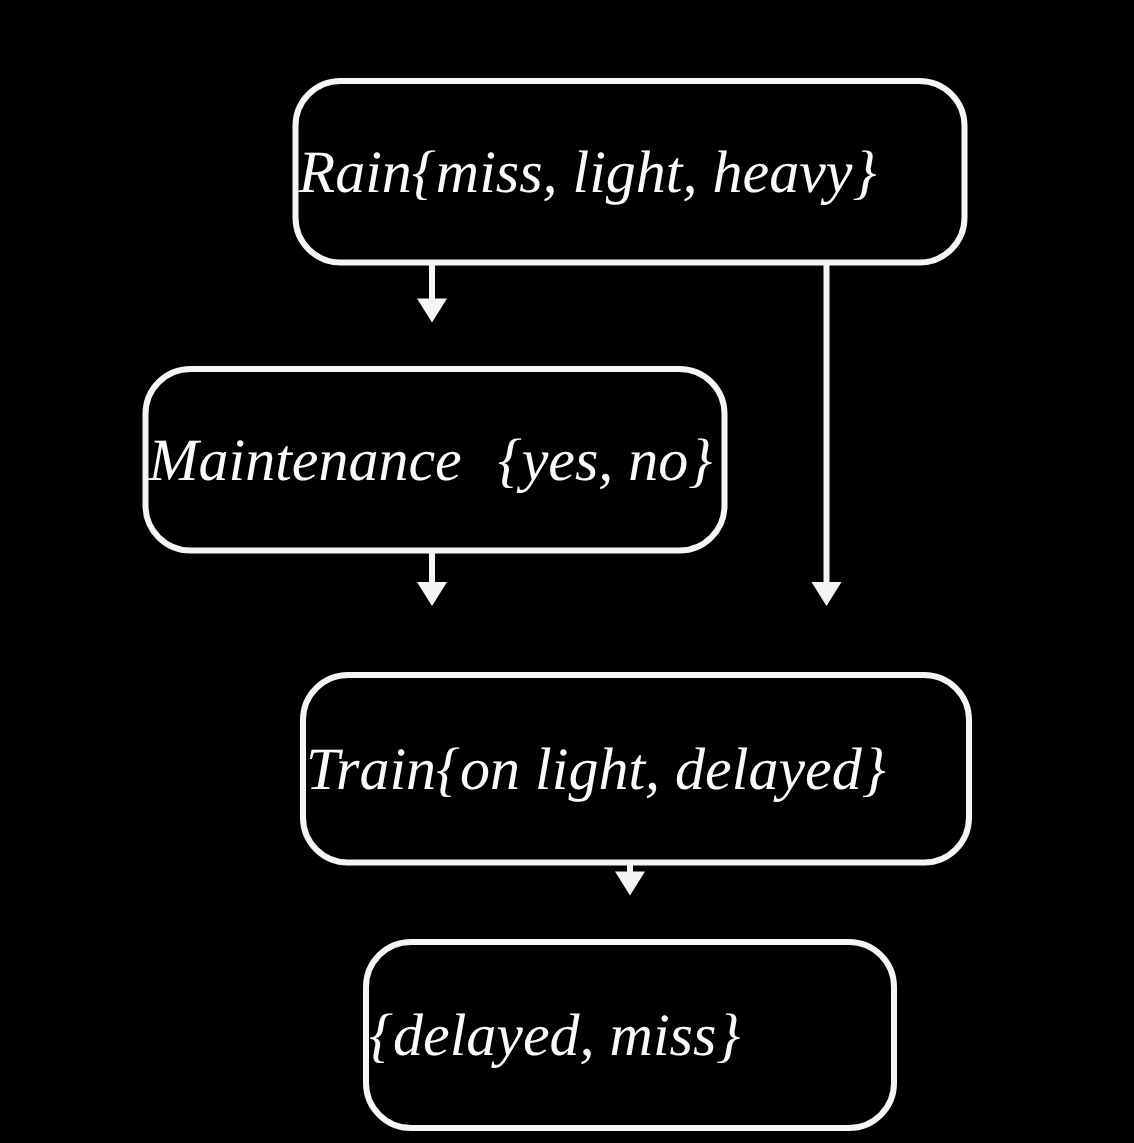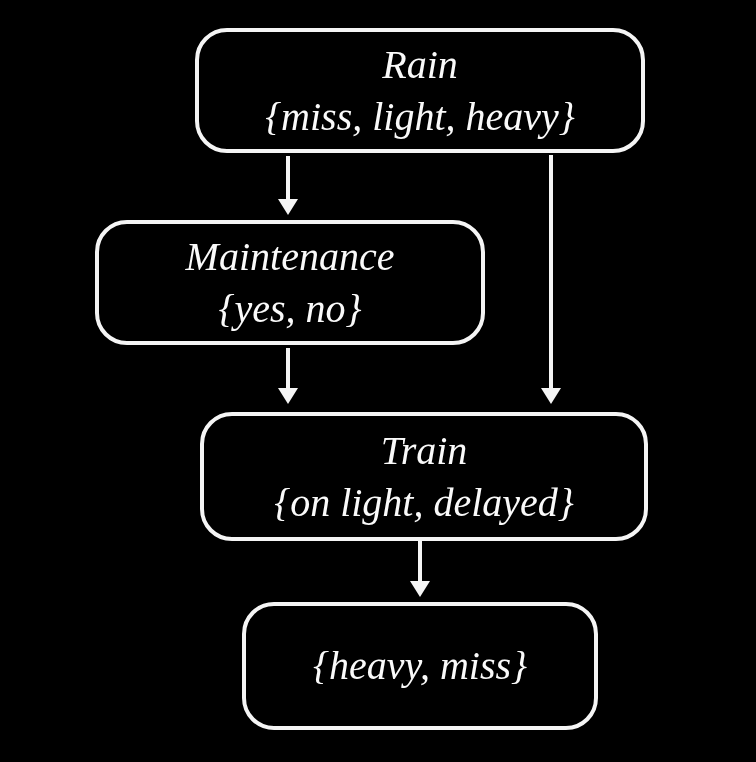--- a/index.html
+++ b/index.html
@@ -37,32 +37,32 @@
     stroke: none;
   }
   .node {
     position: absolute;
     box-sizing: border-box;
     border: 4px solid var(--node-border, #f5f5f5);
     border-radius: 32px;
     background: var(--background, #000000);
     color: var(--node-text, #fafafa);
     display: flex;
-    flex-direction: column;
+    flex-direction: row;
     align-items: center;
-    justify-content: center;
     text-align: center;
     font-style: italic;
     font-size: 40px;
     line-height: 1.3;
     white-space: nowrap;
+    margin-top: 24px;
   }
   .node-rain        { left: 195px; top: 28px;  width: 450px; height: 125px; }
-  .node-maintenance { left: 95px;  top: 220px; width: 390px; height: 125px; }
-  .node-train       { left: 200px; top: 412px; width: 448px; height: 129px; }
+  .node-maintenance { left: 95px;  top: 220px; width: 390px; height: 125px; gap: 24px; }
+  .node-train       { left: 200px; top: 424px; width: 448px; height: 129px; }
   .node-appointment { left: 242px; top: 602px; width: 356px; height: 128px; }
 </style>
 </head>
 <body>
 
 <div class="canvas">
 
   <svg class="edges" viewBox="0 0 756 762" xmlns="http://www.w3.org/2000/svg" aria-hidden="true">
     <g>
       <line x1="288" y1="156" x2="288" y2="201"></line>
@@ -91,16 +91,16 @@
     <span class="node-name">Maintenance</span>
     <span class="node-values">{yes, no}</span>
   </div>
 
   <div class="node node-train">
     <span class="node-name">Train</span>
     <span class="node-values">{on light, delayed}</span>
   </div>
 
   <div class="node node-appointment">
-    <span class="node-values">{heavy, miss}</span>
+    <span class="node-values">{delayed, miss}</span>
   </div>
 
 </div>
 
 </body></html>

